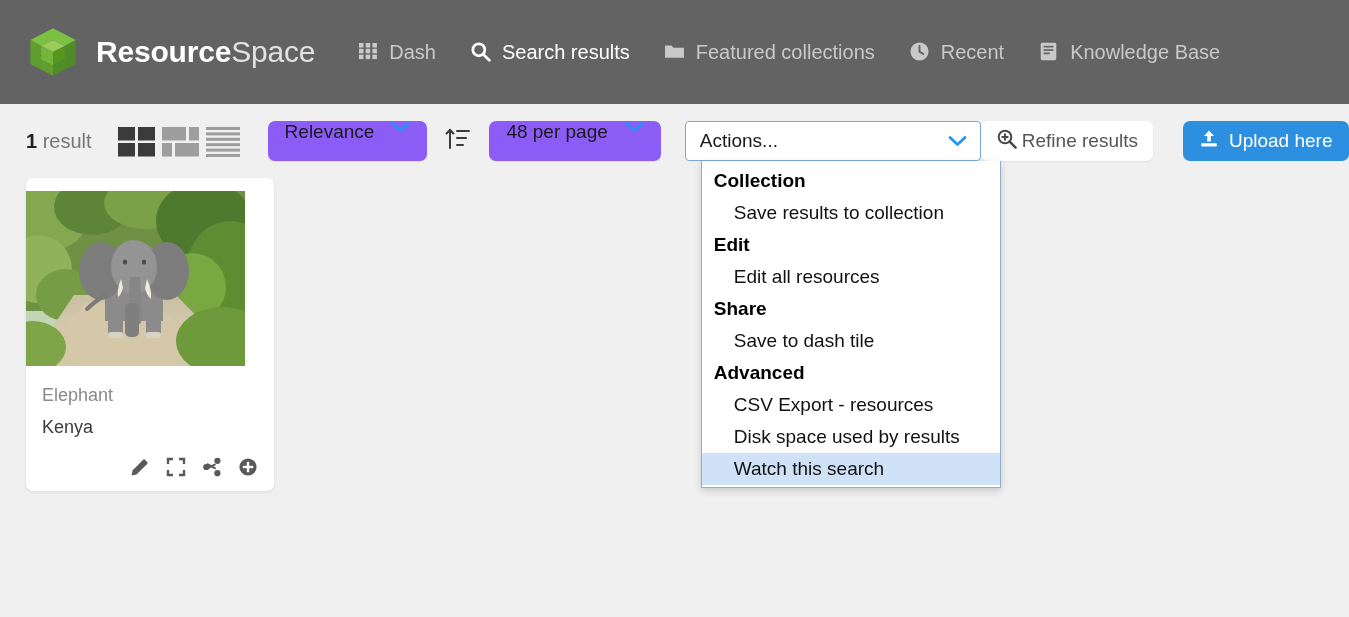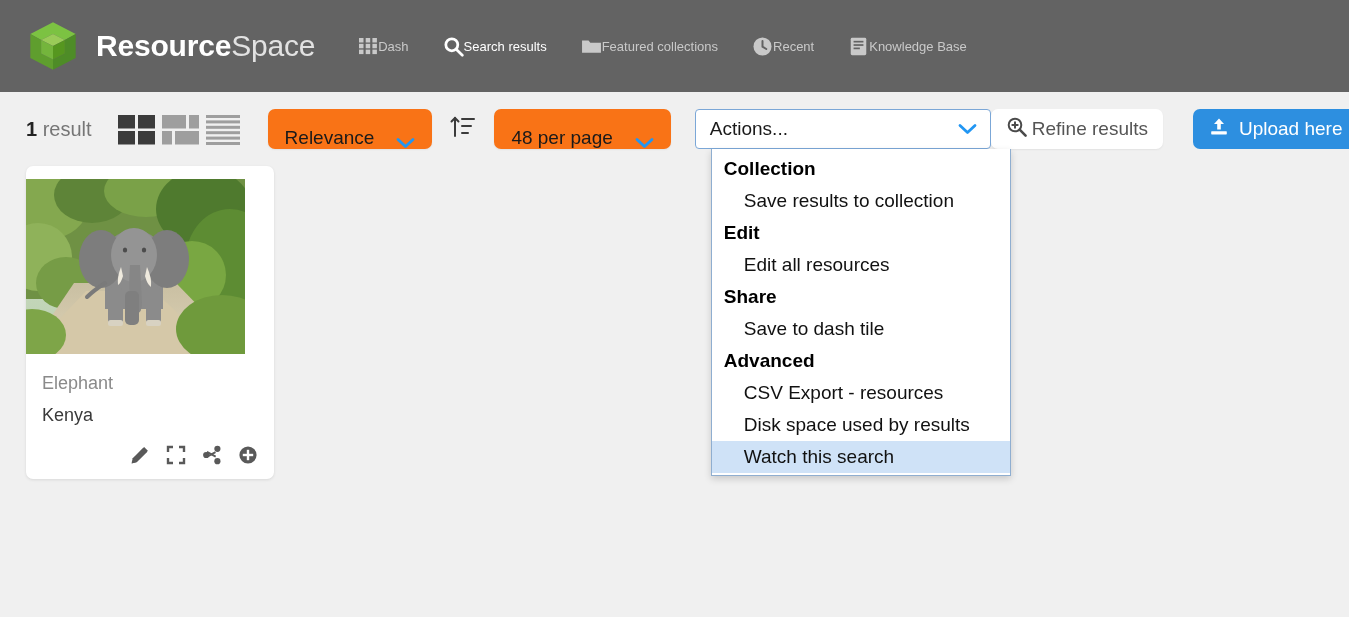--- a/index.html
+++ b/index.html
@@ -5,41 +5,41 @@
   * { box-sizing: border-box; margin: 0; padding: 0; }
   html, body {
     width: 1349px; height: 617px;
     background: #f0f0f0;
     font-family: "Liberation Sans", sans-serif;
     overflow: hidden;
   }
 
   
   .header {
-    height: 92px;
+    height: 104px;
     background: #636363;
     display: flex;
     align-items: center;
     padding-left: 26px;
   }
   .brand { display: flex; align-items: center; gap: 16px; margin-right: 42px; }
   .logo { width: 54px; height: 54px; display: block; }
   .brand-text {
     font-size: 30px;
     letter-spacing: -0.2px;
     white-space: nowrap;
   }
   .brand-text .b1 { color: #ffffff; font-weight: bold; }
   .brand-text .b2 { color: #e2e2e2; font-weight: normal; }
 
   .nav { display: flex; align-items: center; gap: 34px; }
   .nav-item {
-    display: flex; align-items: center; 
+    display: flex; align-items: flex-start; gap: 11px;
     color: #c9c9c9;
-    font-size: 13px;
+    font-size: 20px;
     cursor: pointer;
     white-space: nowrap;
   }
   .nav-item.active { color: #ffffff; }
   .nav-ico { display: flex; align-items: center; justify-content: center; width: 21px; height: 21px; }
   .nav-ico svg { display: block; }
 
   
   .toolbar {
     height: 74px;
@@ -49,27 +49,27 @@
     gap: 0;
     position: relative;
   }
   .result-count { font-size: 20px; color: #767676; margin-right: 26px; white-space: nowrap; }
   .result-count b { color: #222; font-weight: bold; }
 
   .viewmodes { display: flex; align-items: center; gap: 6px; margin-right: 28px; }
   .vm { cursor: pointer; display: block; }
 
   .pill {
-    background: #f97316;
+    background: #8b5cf6;
     border-radius: 7px;
     height: 40px;
     display: flex;
-    align-items: flex-end;
+    align-items: flex-start;
     padding: 0 17px;
-    gap: 22px;
+    gap: 17px;
     font-size: 19px;
     color: #1a1a1a;
     cursor: pointer;
     box-shadow: 0 1px 2px rgba(0,0,0,.06);
     white-space: nowrap;
   }
   .pill .chev { color: #2196f3; display: flex; }
   .sort-btn { margin: 0 18px; cursor: pointer; display: flex; align-items: center; }
 
   .spacer { flex: 1; }

